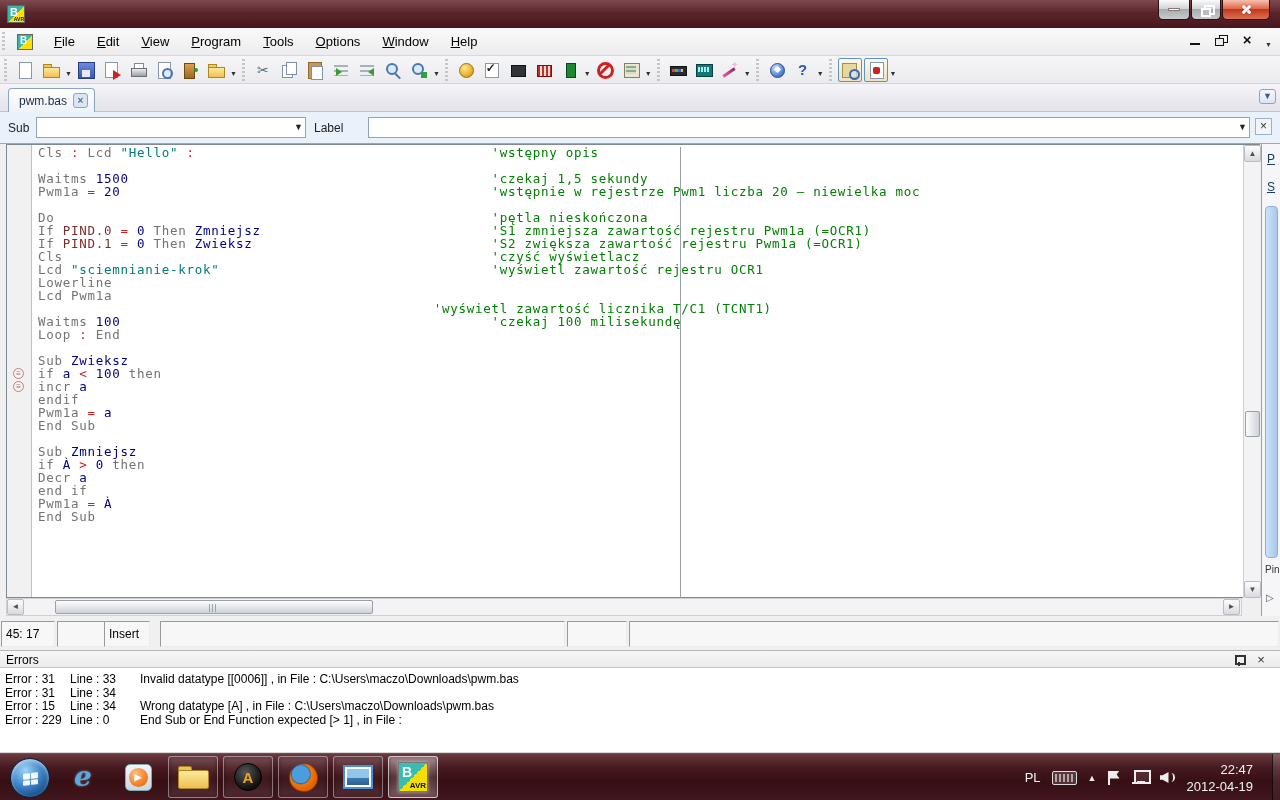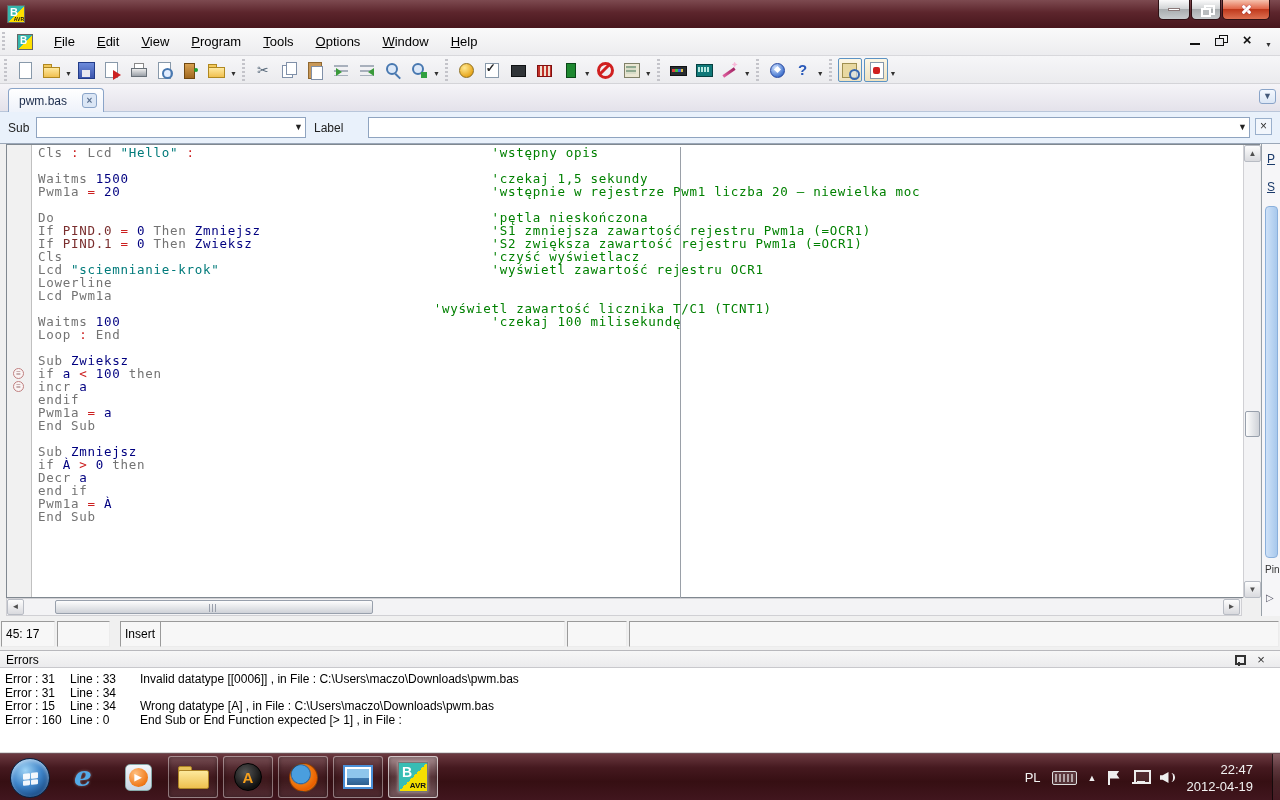--- a/index.html
+++ b/index.html
@@ -105,21 +105,21 @@
   .t-help{font-size:15px;font-weight:bold;color:#2858b8;line-height:20px;}
   .t-pdfview::before{left:2px;top:3px;width:13px;height:13px;background:#e8d8a0;border:1px solid #a09050;}
   .t-pdfview::after{left:9px;top:9px;width:7px;height:7px;border:2px solid #3868b0;border-radius:50%;background:rgba(220,235,255,.6);}
   .t-pdf::before{left:4px;top:2px;width:12px;height:15px;background:#fff;border:1px solid #8899aa;}
   .t-pdf::after{left:7px;top:7px;width:7px;height:7px;background:#d02020;border-radius:2px;}
 
   
   .tabbar{position:absolute;left:0;top:84px;width:1280px;height:28px;background:linear-gradient(#f5f4f8,#e4e2ea);
     border-bottom:1px solid #b9c6da;}
   .tab{position:absolute;left:8px;top:4px;height:24px;padding:0 6px 0 10px;background:linear-gradient(#ffffff,#eef2fa);
-    border:1px solid #8aa4c8;border-bottom:none;border-radius:4px 4px 0 0;display:flex;align-items:center;gap:15px;}
+    border:1px solid #8aa4c8;border-bottom:none;border-radius:4px 4px 0 0;display:flex;align-items:center;gap:6px;}
   .tab-label{font-size:12px;color:#1a2a4a;}
   .tab-close{width:15px;height:15px;border:1px solid #8aa4c8;border-radius:3px;background:#dbe6f5;color:#5a7090;
     font-size:10px;line-height:13px;text-align:center;font-weight:bold;}
   .tab-extra{position:absolute;right:4px;top:5px;width:17px;height:15px;border:1px solid #8aa4c8;border-radius:3px;
     background:linear-gradient(#f4f8ff,#dbe6f5);color:#44597a;font-size:9px;text-align:center;line-height:13px;}
 
   
   .navbar{position:absolute;left:0;top:112px;width:1280px;height:32px;background:#e9f1fb;border-bottom:1px solid #9aa7b8;}
   .nv-text{position:absolute;top:9px;font-size:12px;color:#222;}
   .combo{position:absolute;top:5px;height:21px;background:#fff;border:1px solid #8fa4c0;}
@@ -437,21 +437,21 @@
     <div class="hscroll">
       <span class="sb-btn hs-left" style="height:16px;line-height:14px;">◄</span>
       <span class="hthumb"></span>
       <span class="sb-btn hs-right" style="height:16px;line-height:14px;">►</span>
     </div>
   </div>
 
   <div class="statusbar">
     <span class="scell" style="left:1px;width:54px;">45: 17</span>
     <span class="scell" style="left:57px;width:53px;"></span>
-    <span class="scell" style="left:120px;width:46px;">Insert</span>
+    <span class="scell" style="left:104px;width:46px;">Insert</span>
     <span class="scell" style="left:160px;width:405px;"></span>
     <span class="scell" style="left:567px;width:60px;"></span>
     <span class="scell" style="left:629px;width:650px;"></span>
   </div>
 
   <div class="err-header">
     <span>Errors</span>
     <span class="pinbtn"></span>
     <span class="errclose">×</span>
   </div>
@@ -464,21 +464,21 @@
       <div class="er-row">
         <span class="er-c">Error : 31</span>
         <span class="er-l">Line :  34</span>
       </div>
       <div class="er-row">
         <span class="er-c">Error : 15</span>
         <span class="er-l">Line :  34</span>
         <span class="er-m">Wrong datatype [A]  , in File : C:\Users\maczo\Downloads\pwm.bas</span>
       </div>
       <div class="er-row">
-        <span class="er-c">Error : 160</span>
+        <span class="er-c">Error : 229</span>
         <span class="er-l">Line :  0</span>
         <span class="er-m">End Sub or End Function expected [&gt; 1]  , in File :</span>
       </div>
     </div>
 
   <div class="taskbar">
     <span class="orb">
         <span class="orbflag">
           <span></span>
           <span></span>

